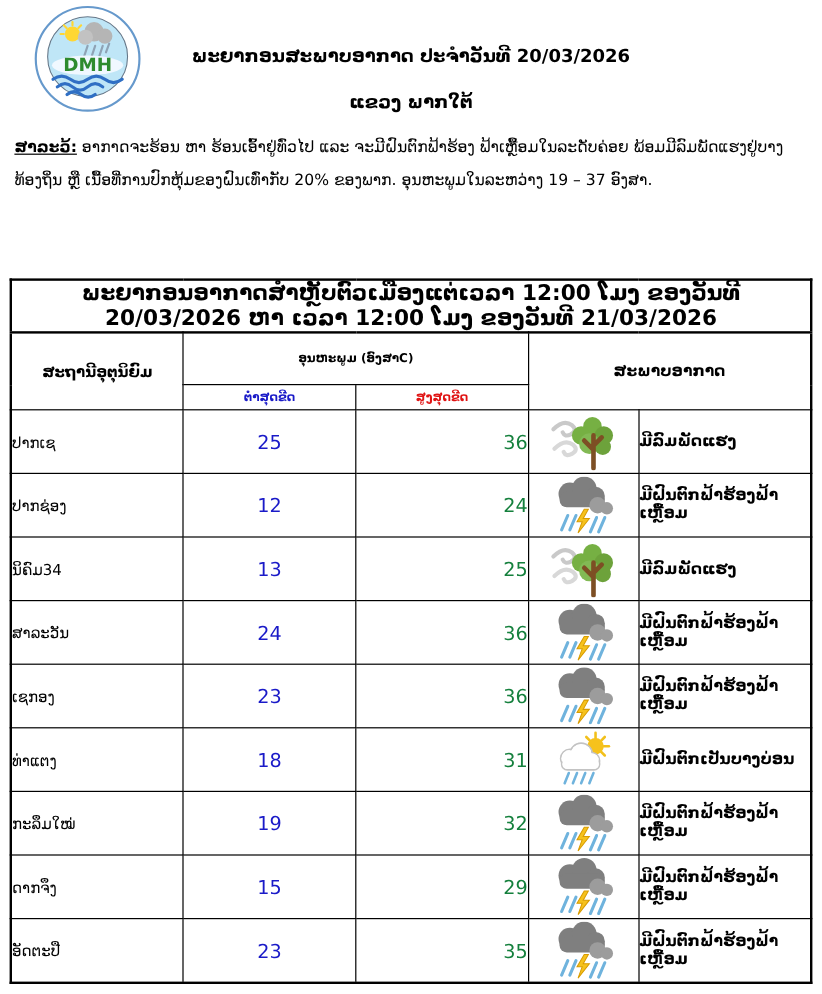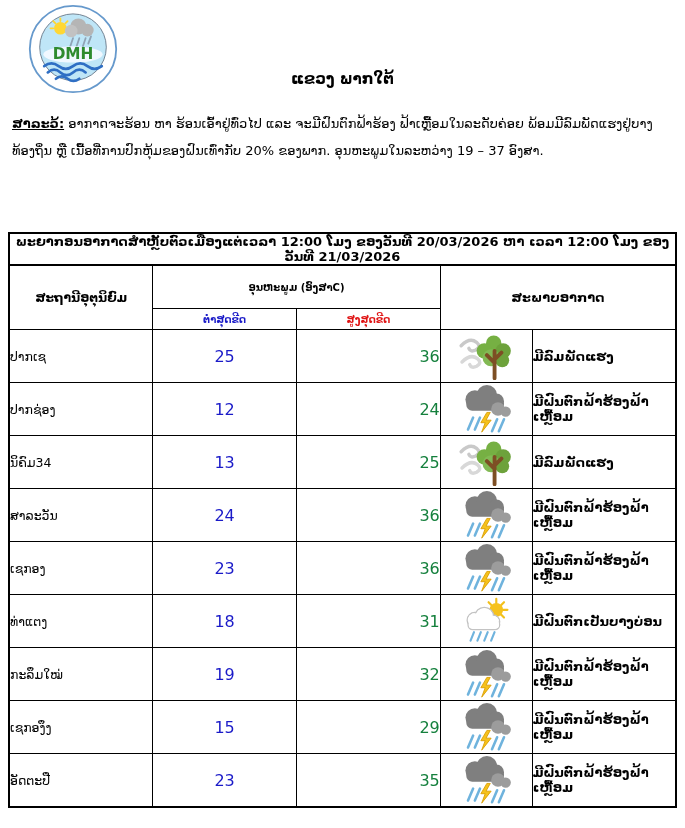--- a/index.html
+++ b/index.html
@@ -5,33 +5,33 @@
   html,body{margin:0;padding:0;}
   body{
     width:685px;height:828px;background:#ffffff;position:relative;
     font-family:"DejaVu Sans","Liberation Sans",sans-serif;color:#000;
     overflow:hidden;
   }
   
   .logo-wrap{position:absolute;left:28px;top:4px;width:90px;height:90px;}
   .title-block{position:absolute;left:0;top:38px;width:685px;text-align:center;}
   .doc-title{font-size:15px;font-weight:bold;}
-  .doc-subtitle{font-size:15px;font-weight:bold;margin-top:32px;}
+  .doc-subtitle{font-size:15px;font-weight:bold;margin-top:20px;}
   
   .summary{position:absolute;left:12px;top:110px;width:660px;font-size:13px;line-height:27px;}
   .summary .lbl{font-weight:bold;}
   .summary .lbl.u{text-decoration:underline;}
   .summary p{margin:0;}
   
   table.forecast{
     position:absolute;left:8px;top:232px;width:669px;
     border-collapse:collapse;border:2px solid #000;table-layout:fixed;
   }
   table.forecast td,table.forecast th{border:1px solid #000;padding:0;vertical-align:middle;}
-  .band-cell{height:28px;text-align:center;font-weight:bold;font-size:13px;border-bottom:2px solid #000 !important;}
+  .band-cell{height:28px;text-align:center;font-weight:bold;font-size:18px;border-bottom:2px solid #000 !important;}
   th.station-h{width:86px;font-size:12.5px;font-weight:bold;margin-left:12px;}
   th.temp-h{height:42px;font-size:10px;font-weight:bold;}
   th.cond-h{font-size:13px;font-weight:bold;}
   th.sub-h{height:20px;font-size:10px;font-weight:bold;}
   th.sub-h.min{color:#1a1ac8;width:61px;}
   th.sub-h.max{color:#e01414;width:60px;}
   col.c-icon{width:92px;}
   td.station{height:52px;text-align:left;font-size:12.5px;}
   td.tmin{text-align:center;font-size:16px;color:#1a1ac8;}
   td.tmax{text-align:right;font-size:16px;color:#15803d;}
@@ -126,20 +126,21 @@
     <text x="50" y="61" text-anchor="middle" font-family="DejaVu Sans, sans-serif" font-size="17" font-weight="bold" fill="#2e8b2e">DMH</text>
     <g stroke="#2f6fc4" stroke-width="3" fill="none" stroke-linecap="round">
       <path d="M18 69 q8 -6 16 0 t16 0 t16 0 t16 0"></path>
       <path d="M22 76 q7 -6 14 0 t14 0 t14 0"></path>
       <path d="M31 83 q6.5 -5 13 0 t13 0"></path>
     </g>
   </svg>
 </div>
 
 <div class="title-block">
+  <div class="doc-title">ພະຍາກອນສະພາບອາກາດ ປະຈໍາວັນທີ 20/03/2026</div>
   <div class="doc-subtitle">ແຂວງ ພາກໃຕ້</div>
 </div>
 
 <div class="summary">
   <p><span class="lbl u">ສາລະວ້:</span><span> ອາກາດຈະຮ້ອນ ຫາ ຮ້ອນເອົ້າຢູ່ທົ່ວໄປ ແລະ ຈະມີຝົນຕົກຟ້າຮ້ອງ ຟ້າເຫຼື້ອມໃນລະດັບຄ່ອຍ ພ້ອມມີລົມພັດແຮງຢູ່ບາງທ້ອງຖິ່ນ ຫຼື ເນື້ອທີ່ການປົກຫຸ້ມຂອງຝົນເທົ່າກັບ 20% ຂອງພາກ. ອຸນຫະພູມໃນລະຫວ່າງ 19 – 37 ອົງສາ.</span></p>
 </div>
 
 <table class="forecast">
   <colgroup>
     <col class="c-station">
@@ -219,21 +220,21 @@
   <tr>
     <td class="station">ກະລຶມໃໝ່</td>
     <td class="tmin">19</td>
     <td class="tmax">32</td>
     <td class="icon-cell"><svg class="wicon">
             <use href="#icon-thunderstorm" xlink:href="#icon-thunderstorm"></use>
           </svg></td>
     <td class="cond">ມີຝົນຕົກຟ້າຮ້ອງຟ້າເຫຼື້ອມ</td>
   </tr>
   <tr>
-    <td class="station">ເຊກອງຶງ</td>
+    <td class="station">ດາກຈຶງ</td>
     <td class="tmin">15</td>
     <td class="tmax">29</td>
     <td class="icon-cell"><svg class="wicon">
             <use href="#icon-thunderstorm" xlink:href="#icon-thunderstorm"></use>
           </svg></td>
     <td class="cond">ມີຝົນຕົກຟ້າຮ້ອງຟ້າເຫຼື້ອມ</td>
   </tr>
   <tr>
     <td class="station">ອັດຕະປື</td>
     <td class="tmin">23</td>

